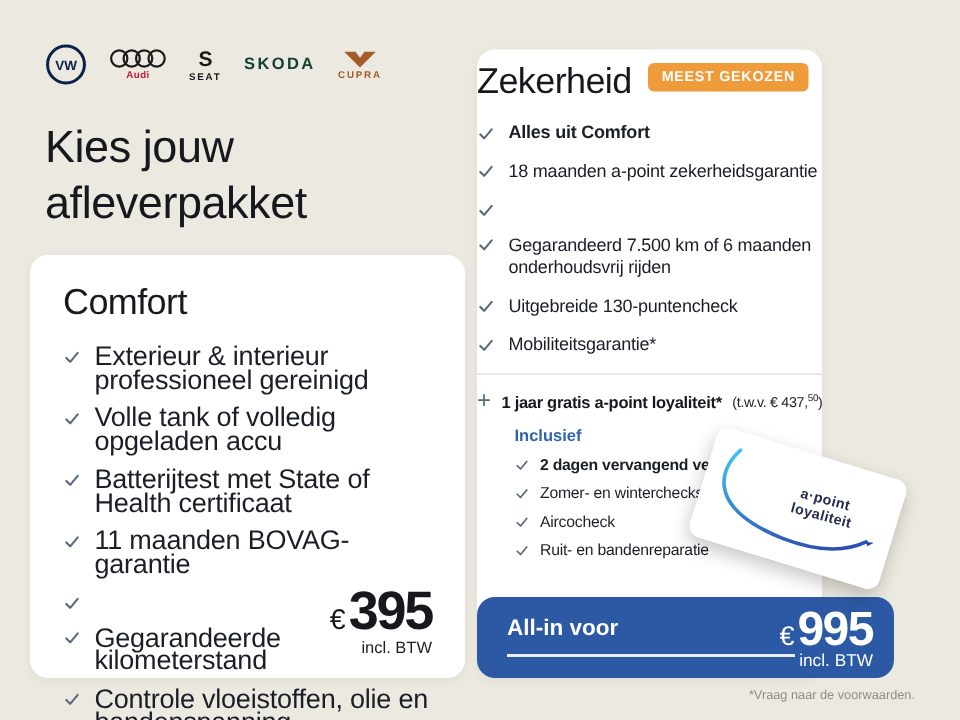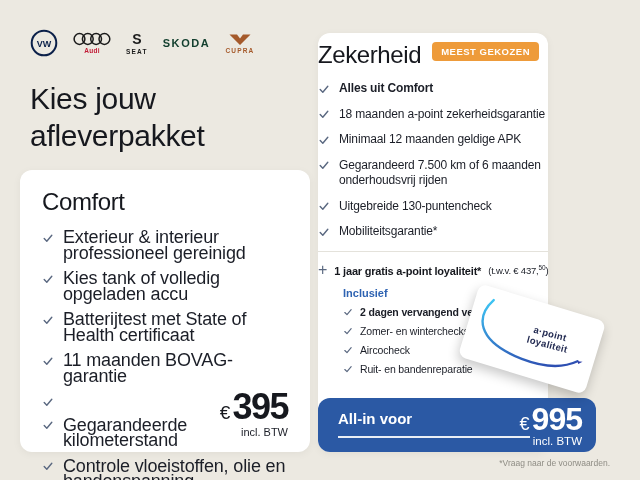--- a/index.html
+++ b/index.html
@@ -136,21 +136,21 @@
       <li class="check-item">
         <svg class="chk" width="12" height="12" viewBox="0 0 12 12">
             <path d="M2.2 6.6 L4.8 9.2 L9.8 3.2"></path>
           </svg>
         <span>Exterieur &amp; interieur professioneel gereinigd</span>
         </li>
       <li class="check-item">
         <svg class="chk" width="12" height="12" viewBox="0 0 12 12">
             <path d="M2.2 6.6 L4.8 9.2 L9.8 3.2"></path>
           </svg>
-        <span>Kies tank of volledig opgeladen accu</span>
+        <span>Volle tank of volledig opgeladen accu</span>
         </li>
       <li class="check-item">
         <svg class="chk" width="12" height="12" viewBox="0 0 12 12">
             <path d="M2.2 6.6 L4.8 9.2 L9.8 3.2"></path>
           </svg>
         <span>Batterijtest met State of Health certificaat</span>
         </li>
       <li class="check-item">
         <svg class="chk" width="12" height="12" viewBox="0 0 12 12">
             <path d="M2.2 6.6 L4.8 9.2 L9.8 3.2"></path>
@@ -197,21 +197,20 @@
       <li class="check-item">
         <svg class="chk" width="12" height="12" viewBox="0 0 12 12">
             <path d="M2.2 6.6 L4.8 9.2 L9.8 3.2"></path>
           </svg>
         <span>18 maanden a-point zekerheidsgarantie</span>
         </li>
       <li class="check-item">
         <svg class="chk" width="12" height="12" viewBox="0 0 12 12">
             <path d="M2.2 6.6 L4.8 9.2 L9.8 3.2"></path>
           </svg>
-        <span>Minimaal 12 maanden geldige APK</span>
         </li>
       <li class="check-item">
         <svg class="chk" width="12" height="12" viewBox="0 0 12 12">
             <path d="M2.2 6.6 L4.8 9.2 L9.8 3.2"></path>
           </svg>
         <span>Gegarandeerd 7.500 km of 6 maanden onderhoudsvrij rijden</span>
         </li>
       <li class="check-item">
         <svg class="chk" width="12" height="12" viewBox="0 0 12 12">
             <path d="M2.2 6.6 L4.8 9.2 L9.8 3.2"></path>

